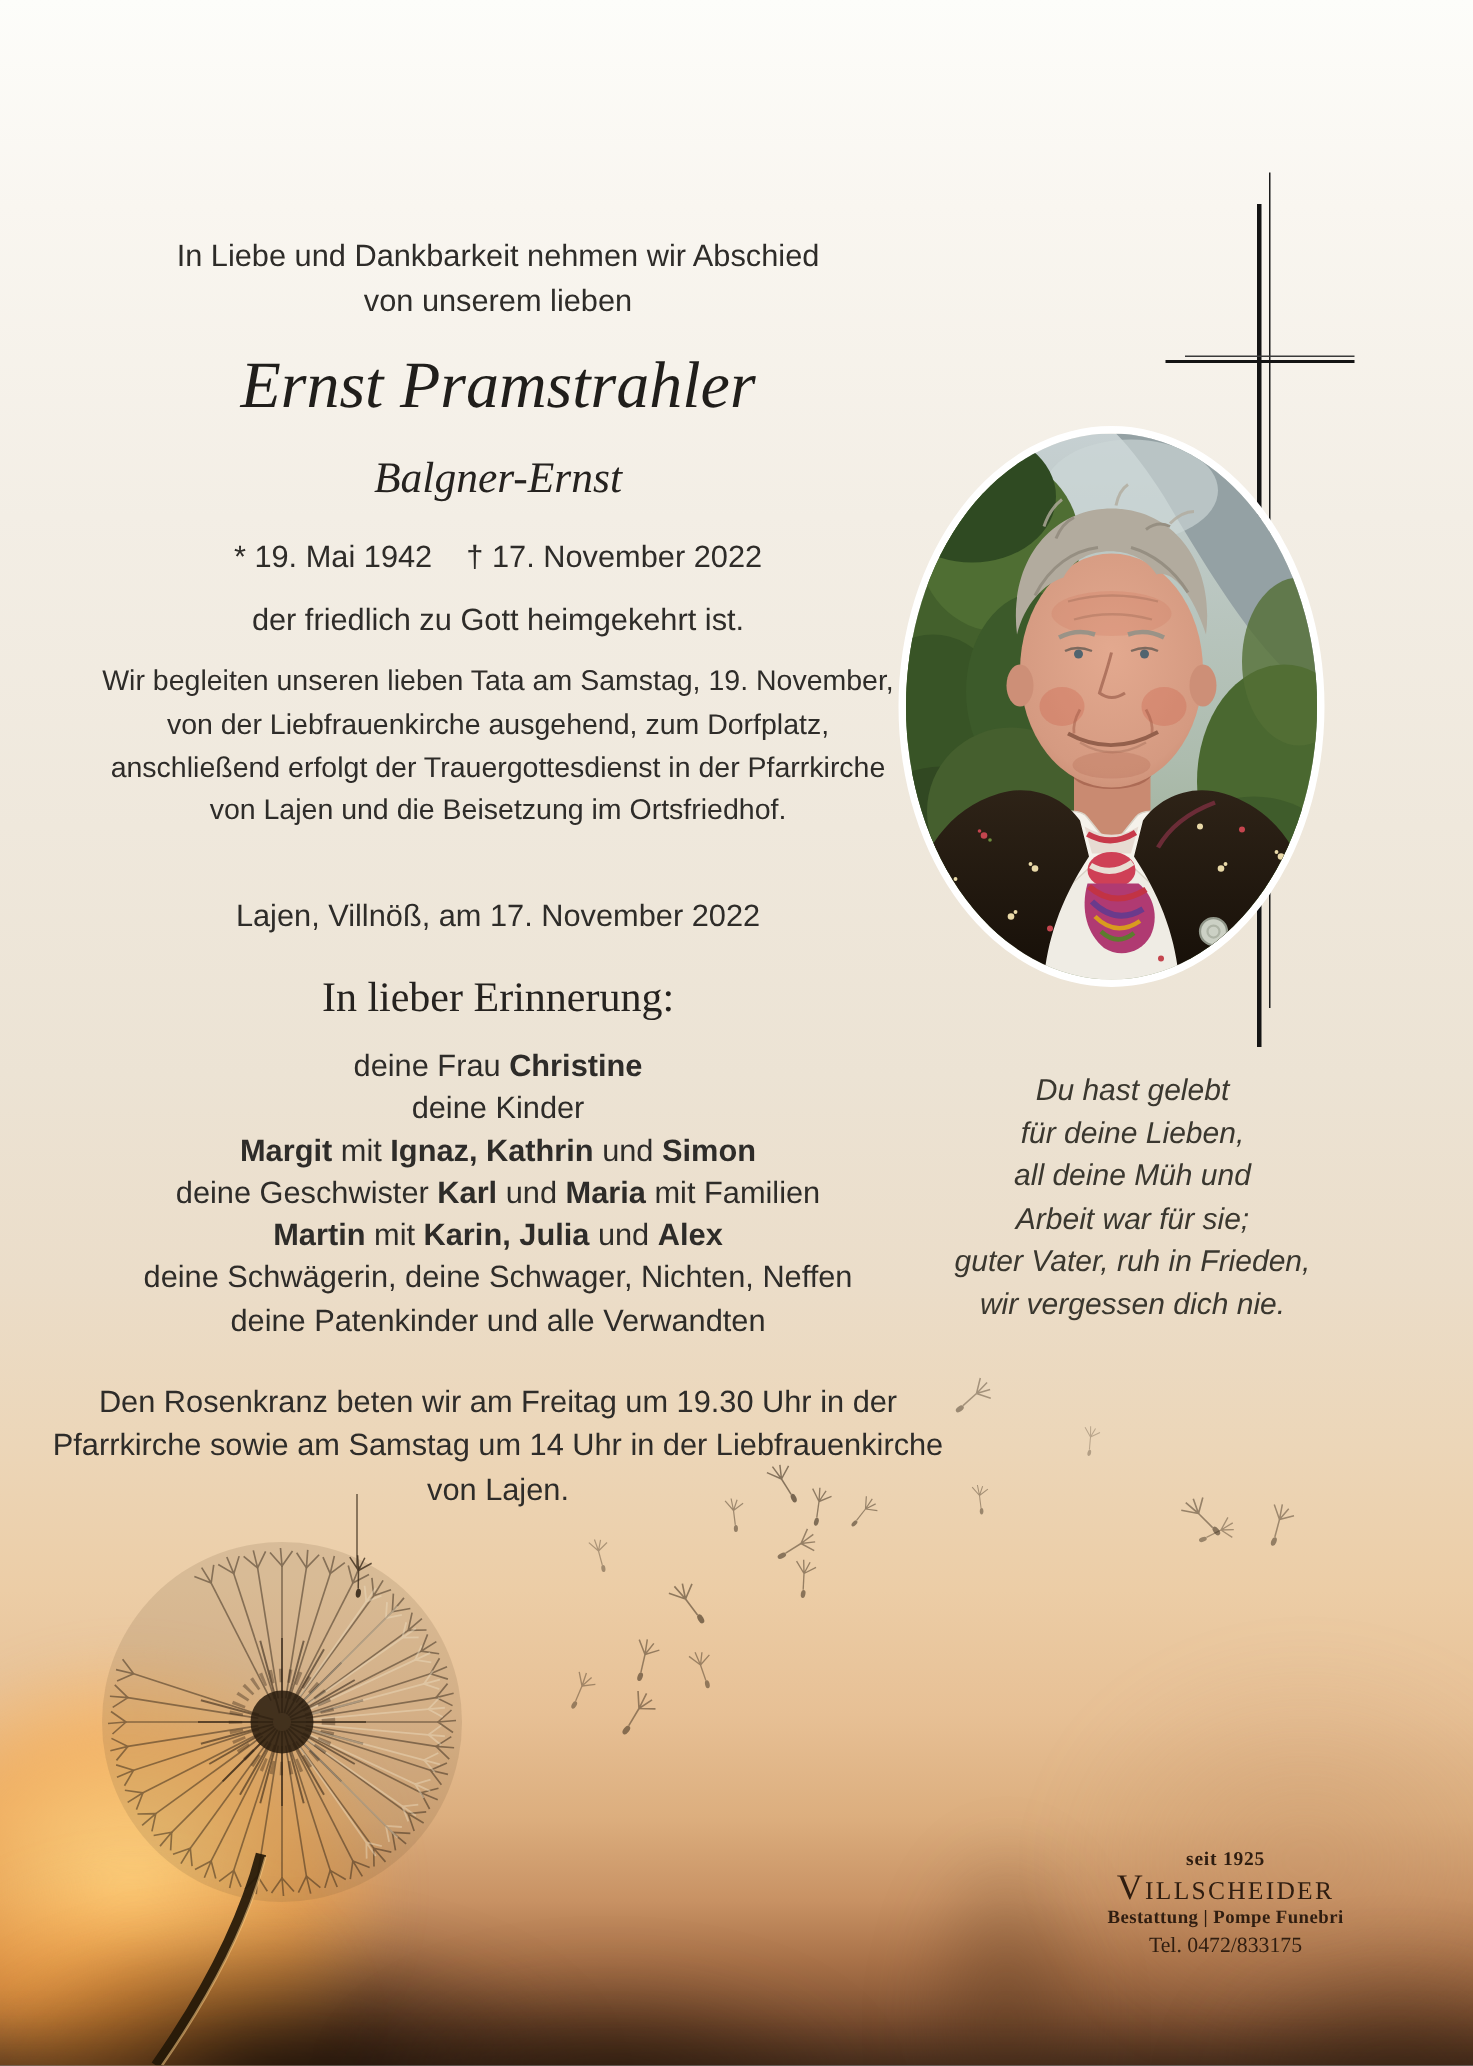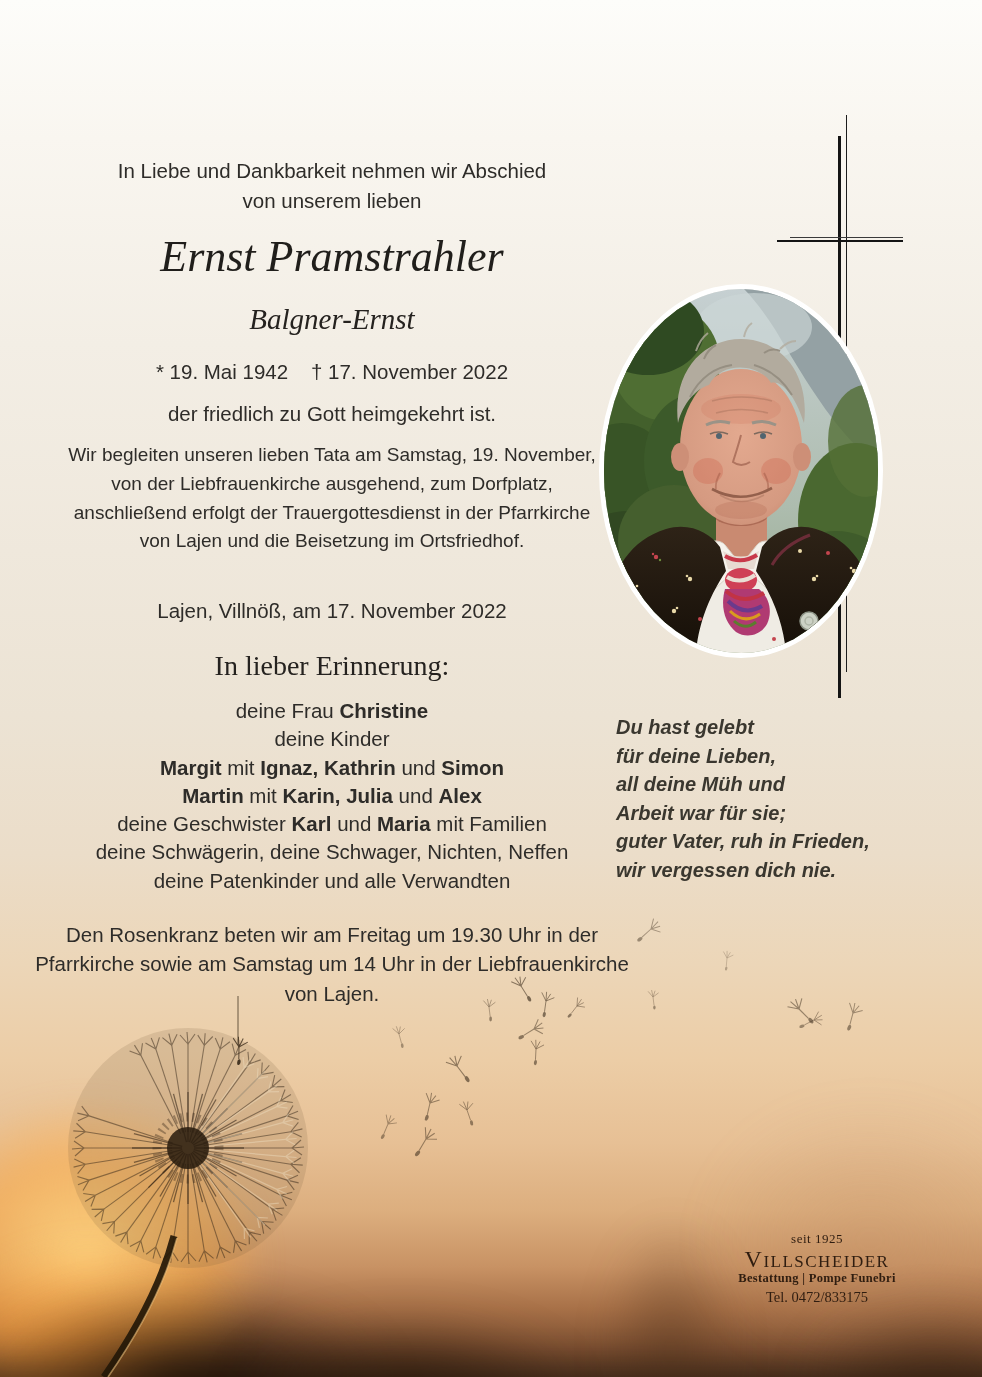--- a/index.html
+++ b/index.html
@@ -53,27 +53,27 @@
   .dates{top:360px;font-size:20.5px;white-space:pre-wrap;}
   .passed{top:402px;font-size:20.5px;}
   .funeral{top:441px;font-size:19px;line-height:28.8px;}
   .placedate{top:599px;font-size:20.5px;}
   .memhead{top:650px;font-family:"Liberation Serif","DejaVu Serif",serif;
     font-size:28px;color:#25221f;}
   .family{top:697px;font-size:20.5px;line-height:28.3px;}
   .rosary{top:920px;font-size:20.5px;line-height:29.4px;}
   .tb p{margin:0;}
   .b{font-weight:bold;}
-  .poem{position:absolute;left:616px;width:278px;top:713px;z-index:4;
-    font-style:italic;font-size:20px;line-height:28.6px;color:#3a372f;font-weight:bold;}
+  .poem{position:absolute;left:616px;width:278px;top:713px;text-align:center;z-index:4;
+    font-style:italic;font-size:20px;line-height:28.6px;color:#3a372f;}
   .poem p{margin:0;}
   
   .logo{position:absolute;left:697px;top:1231px;width:240px;text-align:center;z-index:5;
     color:#2f1d10;font-family:"Liberation Serif","DejaVu Serif",serif;}
-  .logo .since{font-size:13px;letter-spacing:0.5px;}
+  .logo .since{font-size:13px;letter-spacing:0.5px;font-weight:bold;}
   .logo .brand{font-size:24px;font-variant:small-caps;letter-spacing:1.5px;line-height:24px;}
   .logo .sub{font-size:12.5px;font-weight:bold;letter-spacing:0.3px;}
   .logo .tel{font-size:14.5px;margin-top:3px;}
   .fullsvg{position:absolute;left:0;top:0;width:982px;height:1377px;z-index:2;}
 </style>
 </head>
 <body>
 
 <div class="card">
 
@@ -348,22 +348,22 @@
     <p>von Lajen und die Beisetzung im Ortsfriedhof.</p>
   </div>
 
   <div class="tb placedate">Lajen, Villnöß, am 17. November 2022</div>
   <div class="tb memhead">In lieber Erinnerung:</div>
 
   <div class="tb family">
     <p><span>deine Frau </span><span class="b">Christine</span></p>
     <p><span>deine Kinder</span></p>
     <p><span class="b">Margit</span><span> mit </span><span class="b">Ignaz,</span><span> </span><span class="b">Kathrin</span><span> und </span><span class="b">Simon</span></p>
+    <p><span>deine Geschwister </span><span class="b">Karl</span><span> und </span><span class="b">Maria</span><span> mit Familien</span></p>
     <p><span class="b">Martin</span><span> mit </span><span class="b">Karin,</span><span> </span><span class="b">Julia</span><span> und </span><span class="b">Alex</span></p>
-    <p><span>deine Geschwister </span><span class="b">Karl</span><span> und </span><span class="b">Maria</span><span> mit Familien</span></p>
     <p><span>deine Schwägerin, deine Schwager, Nichten, Neffen</span></p>
     <p><span>deine Patenkinder und alle Verwandten</span></p>
   </div>
 
   <div class="tb rosary">
     <p>Den Rosenkranz beten wir am Freitag um 19.30 Uhr in der</p>
     <p>Pfarrkirche sowie am Samstag um 14 Uhr in der Liebfrauenkirche</p>
     <p>von Lajen.</p>
   </div>
 

